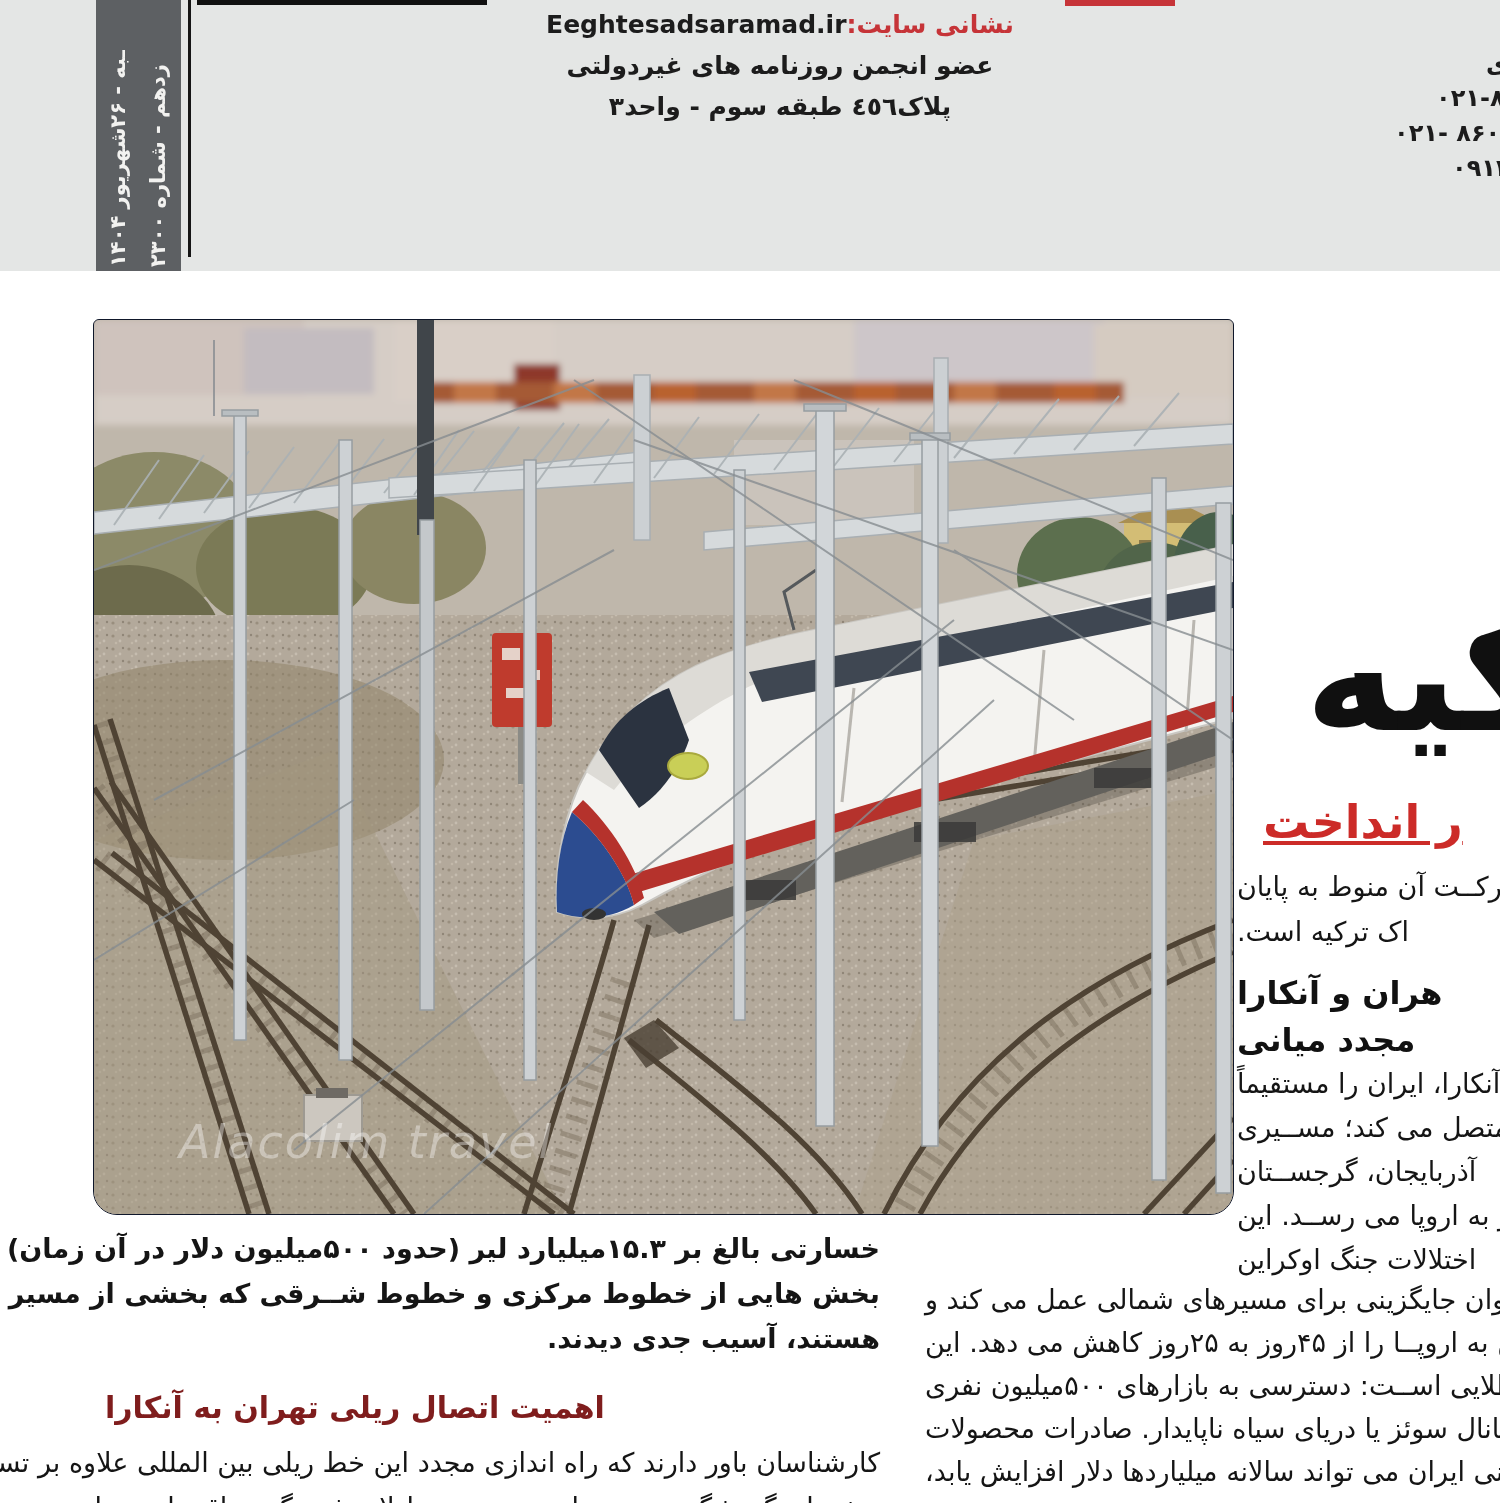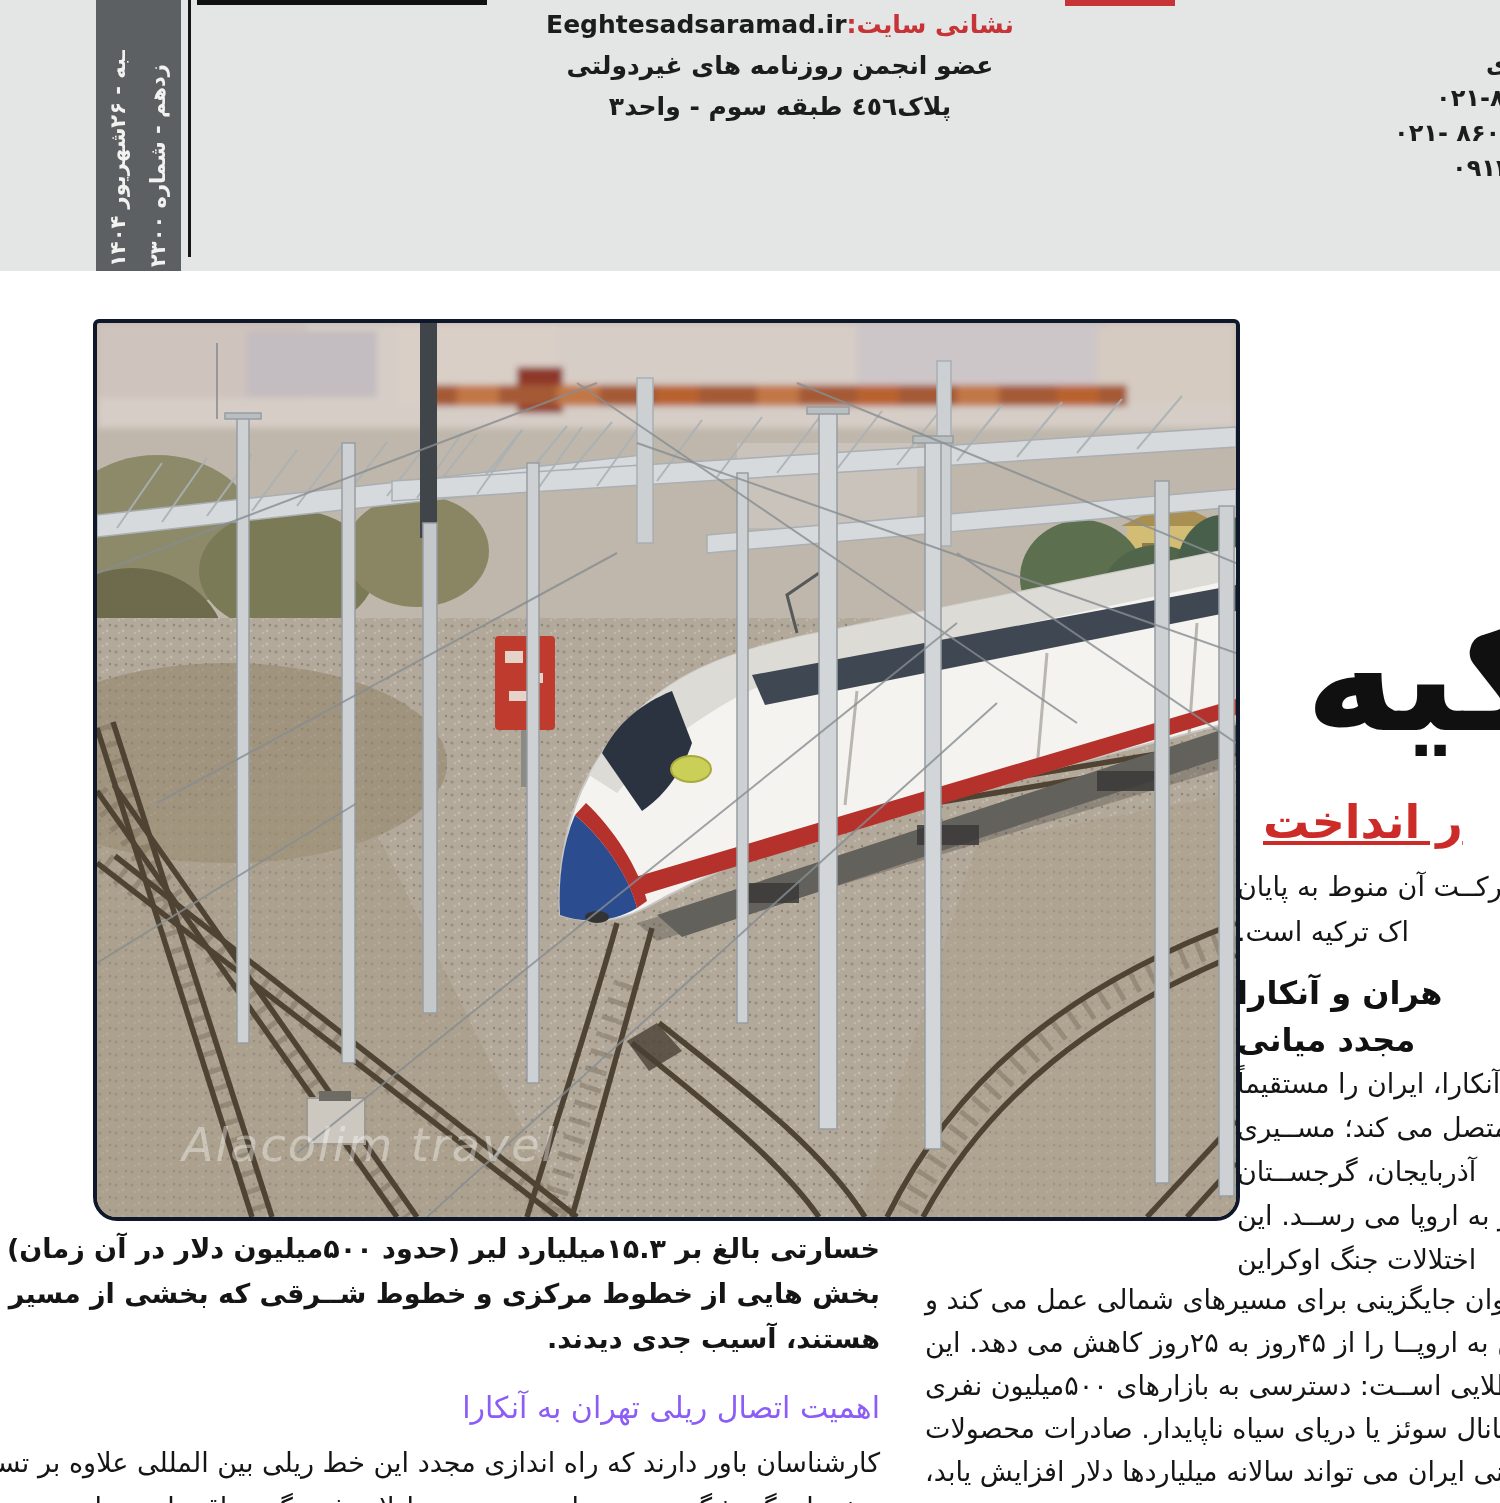--- a/index.html
+++ b/index.html
@@ -25,41 +25,41 @@
   .masthead{
     left:430px;top:4px;width:700px;text-align:center;direction:rtl;
     font-size:25px;font-weight:bold;line-height:41px;color:#1c1c1c;
   }
   .masthead .red{color:#c63438;margin-top:36px;}
   .masthead .latin{direction:ltr;unicode-bidi:embed;}
   .phone-frag{white-space:nowrap;direction:ltr;font-size:24px;font-weight:bold;color:#1c1c1c;}
   
   .photo{
     left:93px;top:319px;width:1139px;height:894px;
-    border:4px solid #0f172a;border-radius:6px 6px 24px 24px;overflow:hidden;background:#bfb7ab;
+    border:1px solid #0f172a;border-radius:6px 6px 24px 24px;overflow:hidden;background:#bfb7ab;
   }
   .photo svg{display:block;width:100%;height:100%;}
   
   .rtl{direction:rtl;}
   .cut-left{text-align:left;} 
   .bodytxt{font-size:27px;line-height:45px;color:#151515;}
   .nowrap div{white-space:nowrap;}
   .headline{
     left:1305px;top:592px;font-size:155px;line-height:1.1;font-weight:bold;color:#101010;
     white-space:nowrap;direction:rtl;
   }
   .subheadline{
     left:1263px;top:795px;font-size:46px;font-weight:bold;color:#cc2b28;white-space:nowrap;direction:rtl;text-decoration:underline;
   }
   .rc-a{left:1237px;top:864px;line-height:45px;}
   .rc-b{left:1237px;top:970px;font-size:32px;font-weight:bold;line-height:47px;color:#111;}
   .rc-c{left:1237px;top:1062px;line-height:44px;}
   .rc-d{left:925px;top:1278px;line-height:43px;}
   .lc-a{left:105px;top:1226px;width:775px;text-align:right;line-height:45px;font-weight:bold;}
-  .lc-h{left:105px;top:1390px;width:775px;text-align:right;font-size:30px;font-weight:normal;color:#8b5cf6;}
+  .lc-h{left:105px;top:1390px;width:775px;text-align:left;font-size:30px;font-weight:bold;color:#7f1d1d;}
   .lc-b{left:105px;top:1440px;width:775px;text-align:right;line-height:45px;}
 </style>
 </head>
 <body>
 
 <div class="abs band"></div>
 
 <div class="abs spine-bar">
   <div class="spine-line l1">ـبه - ۲۶شهریور ۱۴۰۴</div>
   <div class="spine-line l2">زدهم - شماره ۲۳۰۰</div>

